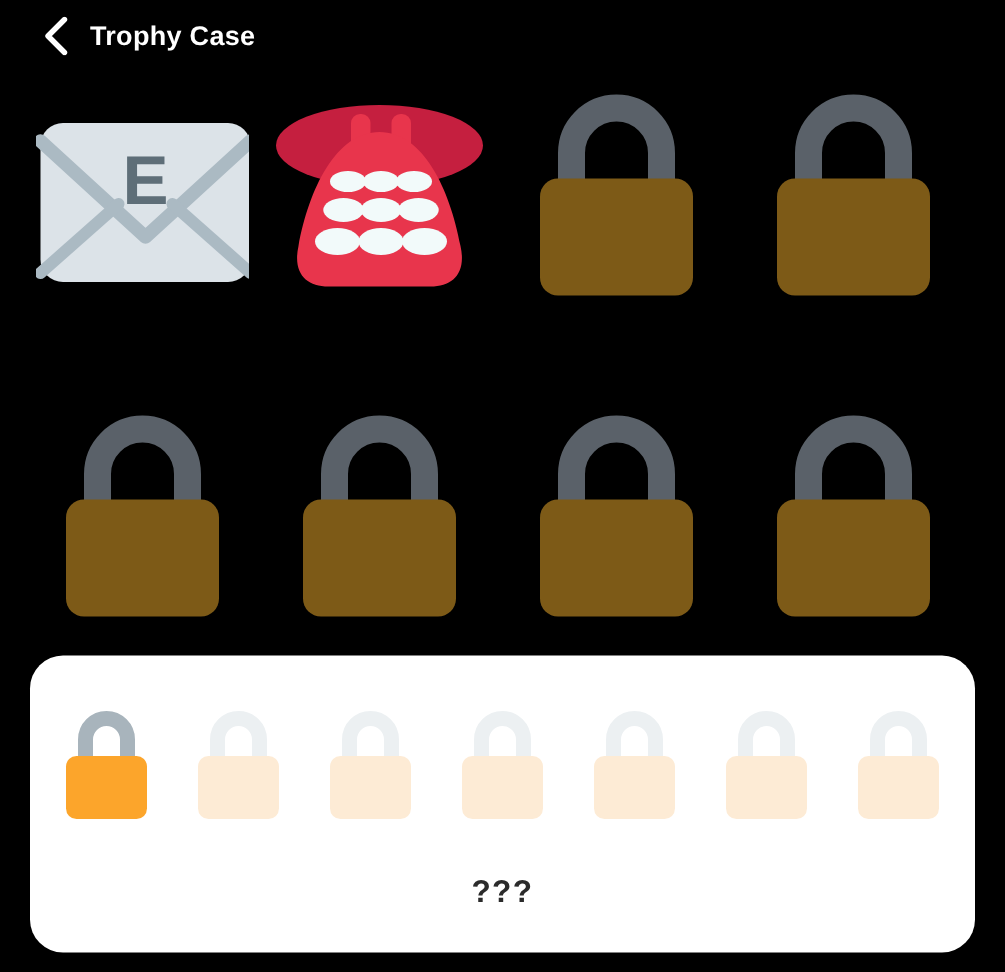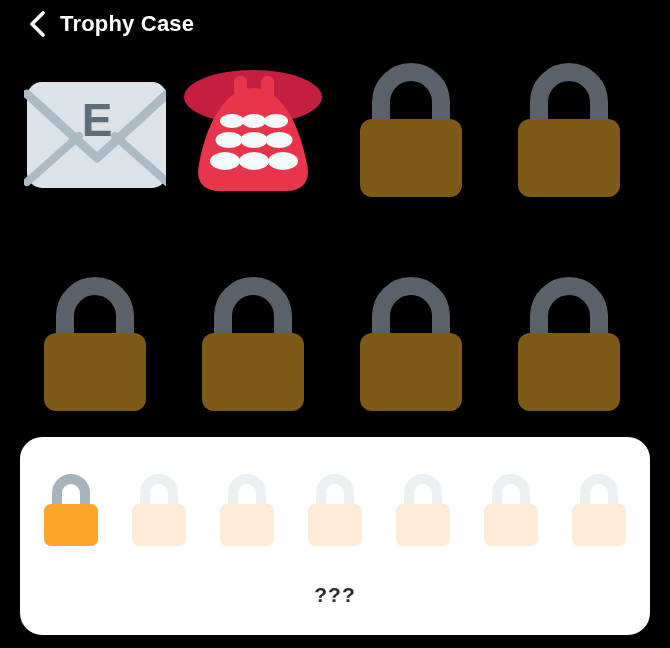--- a/index.html
+++ b/index.html
@@ -31,21 +31,21 @@
   #back-chevron {
     width: 18px;
     height: 26px;
     display: block;
     flex: 0 0 auto;
     cursor: pointer;
   }
 
   #page-title {
     color: #ffffff;
-    font-size: 22px;
+    font-size: 18px;
     font-weight: 600;
     letter-spacing: 0.2px;
     margin-left: 14px;
     white-space: nowrap;
   }
 
   
   #trophy-grid {
     position: absolute;
     left: 0;

